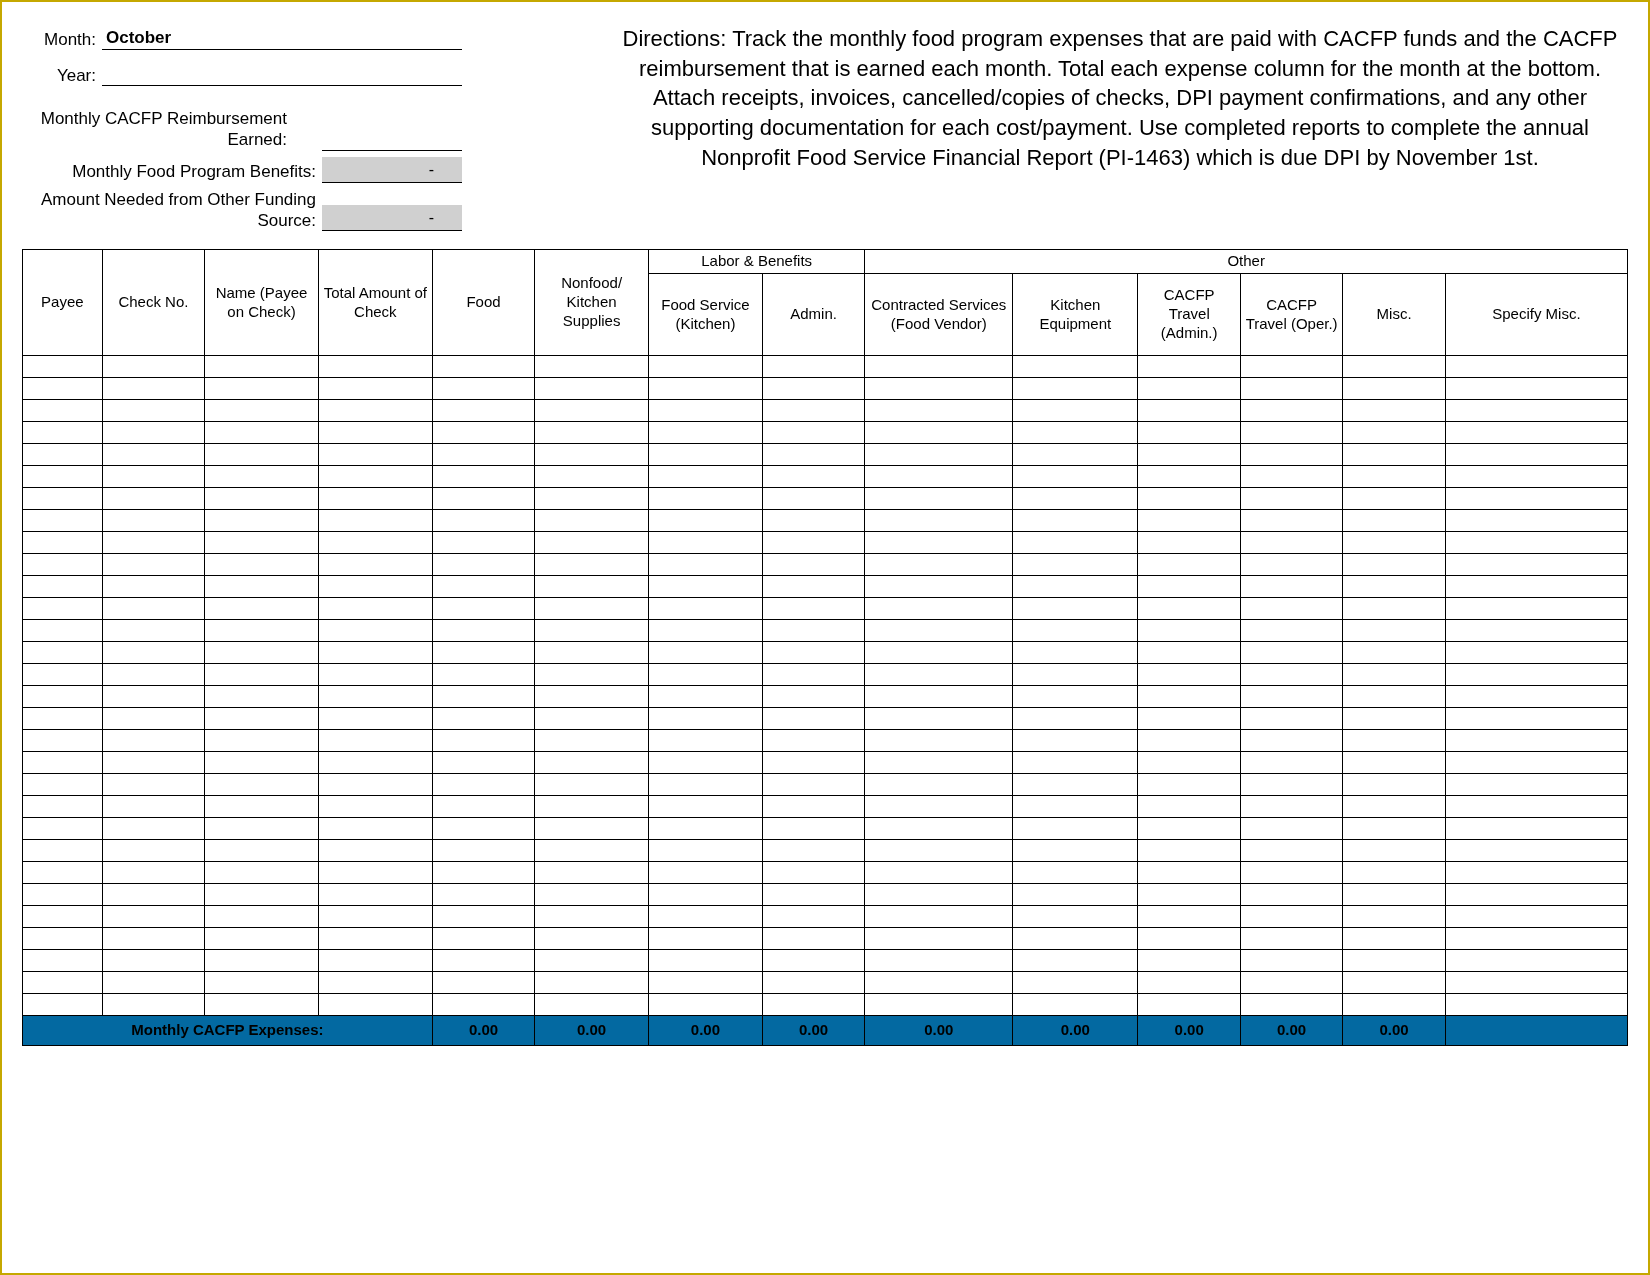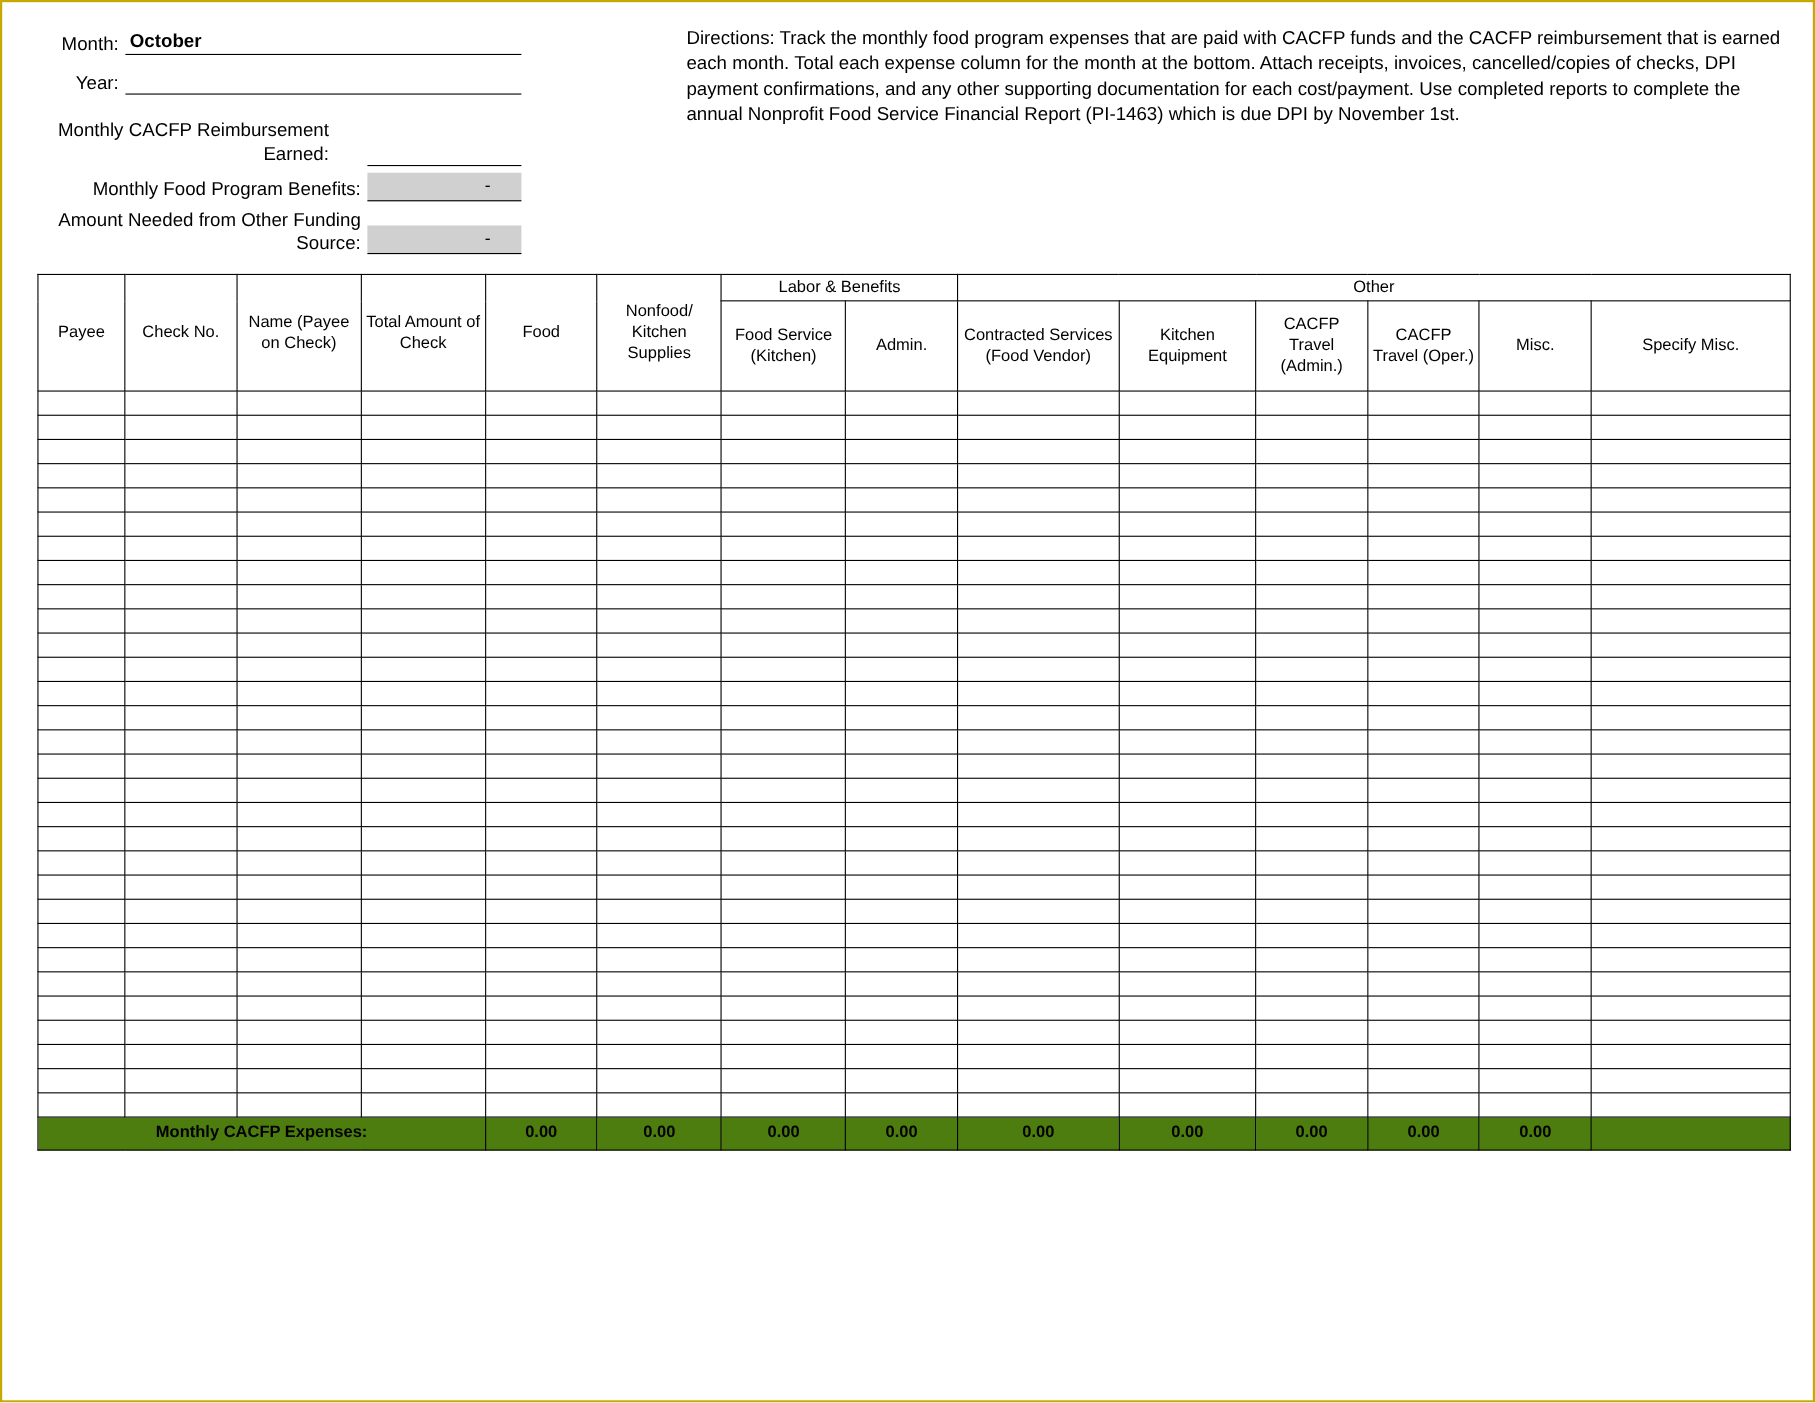--- a/index.html
+++ b/index.html
@@ -8,21 +8,21 @@
     padding: 0;
     font-family: Arial, sans-serif;
     background: #fff;
     width: 1650px;
     height: 1275px;
   }
   .page-border {
     border: 2px solid #c5a800;
     width: 1650px;
     height: 1275px;
-    padding: 18px 20px 12px 32px;
+    padding: 18px 20px 12px 20px;
     position: relative;
   }
   .top-section {
     display: flex;
     align-items: flex-start;
     margin-bottom: 18px;
   }
   .left-fields {
     width: 440px;
     font-size: 17px;
@@ -57,24 +57,25 @@
     background: #d0d0d0;
     border-bottom: 1.5px solid #000;
     text-align: right;
     padding-right: 28px;
     font-size: 16px;
     line-height: 26px;
   }
   .multi-row { display: flex; align-items: flex-end; margin-top: 6px; }
   .directions {
     flex: 1;
-    font-size: 17px;
+    font-size: 22px;
     line-height: 1.35;
     padding-left: 150px;
     padding-top: 4px;
+    text-align: center;
   }
   .ledger-title {
     text-align: center;
     font-weight: bold;
     font-size: 21px;
     border: 1.5px solid #000;
     border-bottom: none;
     padding: 6px 0;
   }
   table.ledger {
@@ -88,21 +89,21 @@
     text-align: center;
     padding: 2px 4px;
     vertical-align: middle;
     line-height: 1.25;
   }
   table.ledger th { font-weight: normal; }
   table.ledger .group-header { height: 24px; font-size: 16px; }
   table.ledger .col-header { height: 82px; }
   table.ledger tbody td { height: 22px; }
   .totals-row td {
-    background: #4d7c0f;
+    background: #0369a1;
     font-weight: bold;
     font-size: 16px;
     text-align: left;
     padding-left: 10px;
     height: 30px;
   }
   .totals-row td.num {
     text-align: center;
     font-weight: bold;
     font-size: 15px;

